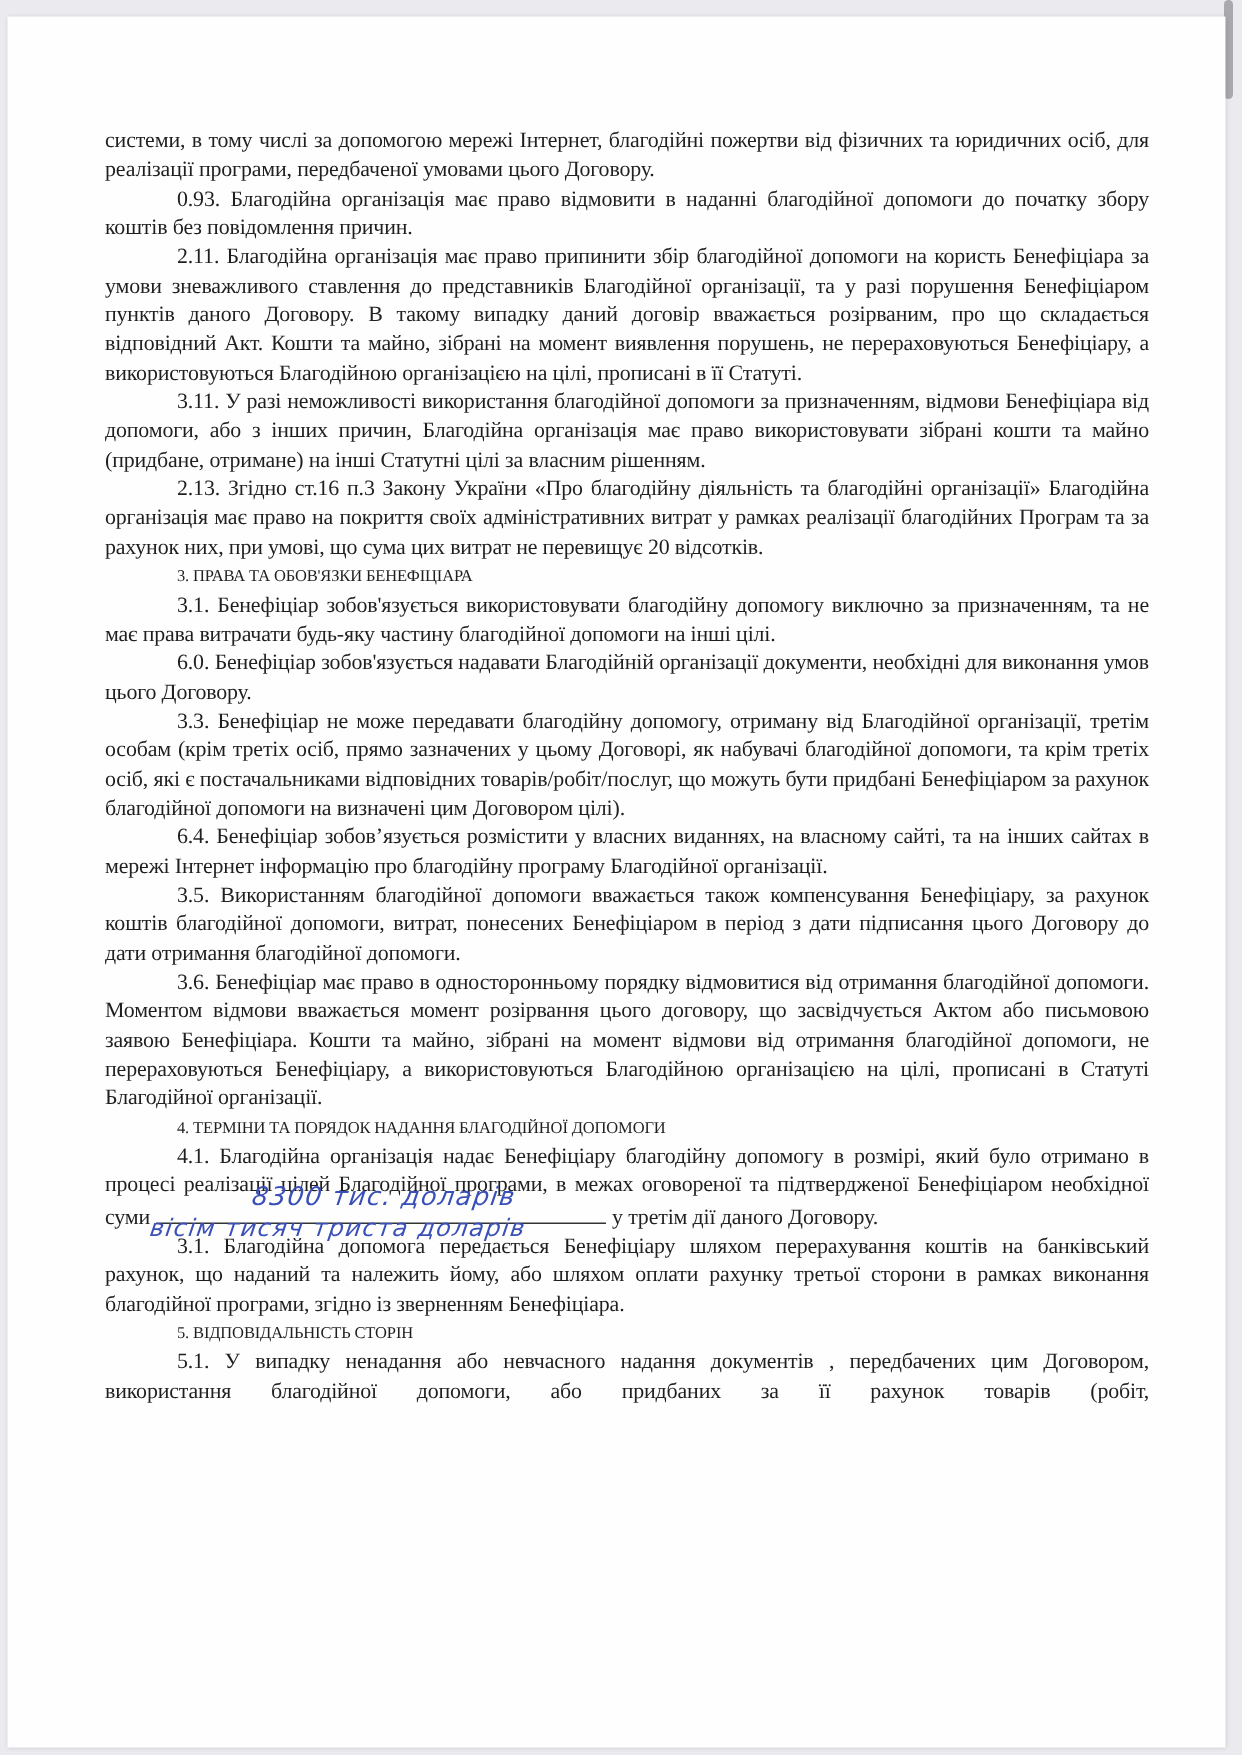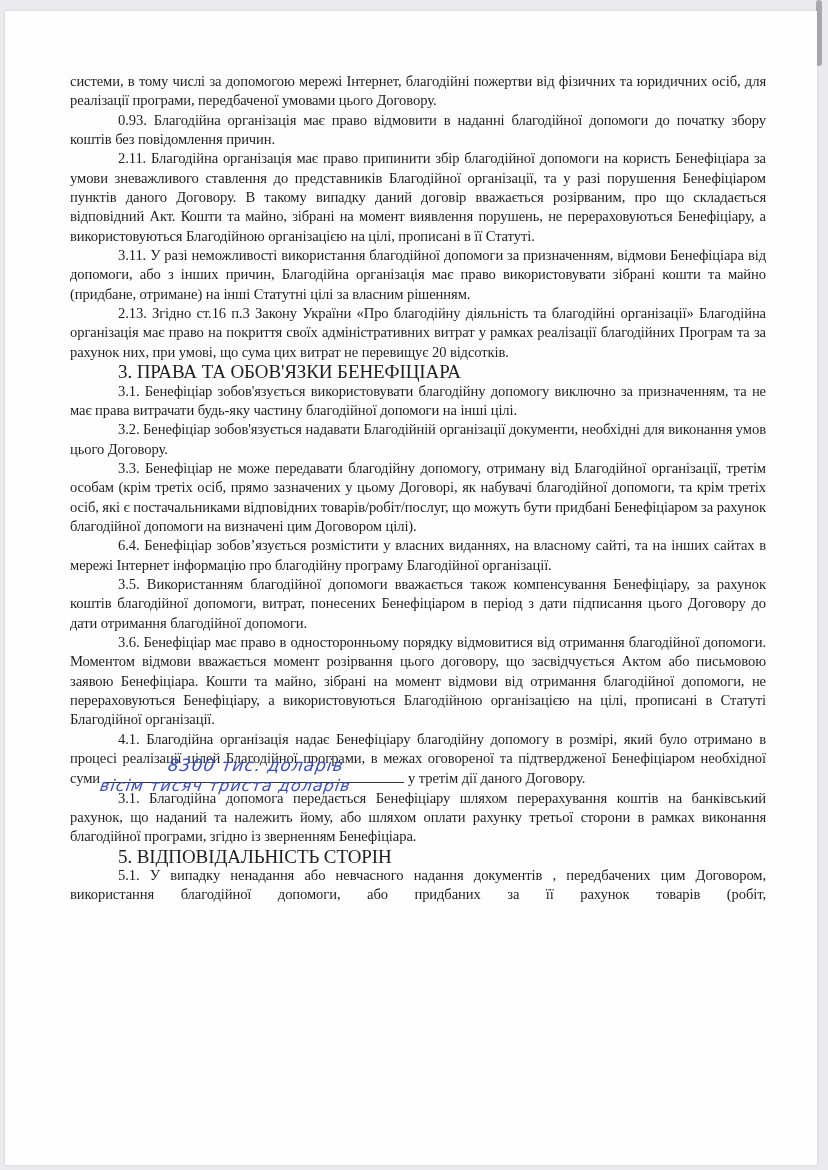--- a/index.html
+++ b/index.html
@@ -13,30 +13,30 @@
     position: absolute; left: 5px; top: 11px;
     width: 812px; height: 1154px;
     background: #fefefe;
     box-shadow: 0 0 3px rgba(0,0,0,0.12);
   }
   .scrollbar {
     position: absolute; left: 816px; top: 0; width: 6px; height: 66px;
     background: #a9a9ad; border-radius: 3px;
   }
   .doc {
-    position: absolute; left: 70px; top: 72px; width: 696px;
+    position: absolute; left: 70px; top: 85px; width: 696px;
     font-size: 14.6px; line-height: 19.35px; color: #1f1f1f;
     letter-spacing: -0.1px;
   }
   .doc p {
     margin: 0; text-align: justify;
     text-indent: 48px;
   }
   .doc p.noindent { text-indent: 0; }
-  .doc p.heading { text-align: left; font-size: 19px; }
+  .doc p.heading { text-align: left; font-size: 11px; }
   .doc p.lastline-just { text-align-last: justify; }
   .blank {
     display: inline-block; position: relative;
     width: 300px; border-bottom: 1px solid #333; height: 14px;
     vertical-align: baseline; margin: 0 4px;
   }
   .hw {
     position: absolute; white-space: nowrap;
     font-family: "DejaVu Sans", sans-serif; font-style: italic;
     color: #3a4fb7; font-size: 17px; letter-spacing: 1px;
@@ -55,24 +55,25 @@
 <div class="doc">
   <p class="noindent">системи, в тому числі за допомогою мережі Інтернет, благодійні пожертви від фізичних та юридичних осіб, для реалізації програми, передбаченої умовами цього Договору.</p>
 
   <p>0.93. Благодійна організація має право відмовити в наданні благодійної допомоги до початку збору коштів без повідомлення причин.</p>
   <p>2.11. Благодійна організація має право припинити збір благодійної допомоги на користь Бенефіціара за умови зневажливого ставлення до представників Благодійної організації, та у разі порушення Бенефіціаром пунктів даного Договору. В такому випадку даний договір вважається розірваним, про що складається відповідний Акт. Кошти та майно, зібрані на момент виявлення порушень, не перераховуються Бенефіціару, а використовуються Благодійною організацією на цілі, прописані в її Статуті.</p>
   <p>3.11. У разі неможливості використання благодійної допомоги за призначенням, відмови Бенефіціара від допомоги, або з інших причин, Благодійна організація має право використовувати зібрані кошти та майно (придбане, отримане) на інші Статутні цілі за власним рішенням.</p>
   <p>2.13. Згідно ст.16 п.3 Закону України «Про благодійну діяльність та благодійні організації» Благодійна організація має право на покриття своїх адміністративних витрат у рамках реалізації благодійних Програм та за рахунок них, при умові, що сума цих витрат не перевищує 20 відсотків.</p>
 
   <p class="heading">3. ПРАВА ТА ОБОВ'ЯЗКИ БЕНЕФІЦІАРА</p>
   <p>3.1. Бенефіціар зобов'язується використовувати благодійну допомогу виключно за призначенням, та не має права витрачати будь-яку частину благодійної допомоги на інші цілі.</p>
-  <p>3.2. Бенефіціар зобов'язується надавати Благодійній організації документи, необхідні для виконання умов цього Договору.</p>
+  <p>6.0. Бенефіціар зобов'язується надавати Благодійній організації документи, необхідні для виконання умов цього Договору.</p>
   <p>3.3.  Бенефіціар не може передавати благодійну допомогу, отриману від Благодійної організації, третім особам (крім третіх осіб, прямо зазначених у цьому Договорі, як набувачі благодійної допомоги, та крім третіх осіб, які є постачальниками відповідних товарів/робіт/послуг, що можуть бути придбані Бенефіціаром за рахунок благодійної допомоги на визначені цим Договором цілі).</p>
   <p>6.4. Бенефіціар зобов’язується розмістити у власних виданнях, на власному сайті, та на інших сайтах в мережі Інтернет інформацію про благодійну програму Благодійної організації.</p>
   <p>3.5. Використанням благодійної допомоги вважається також компенсування Бенефіціару, за рахунок коштів благодійної допомоги, витрат, понесених Бенефіціаром в період з дати підписання цього Договору до дати отримання благодійної допомоги.</p>
   <p>3.6. Бенефіціар має право в односторонньому порядку відмовитися від отримання благодійної допомоги. Моментом відмови вважається момент розірвання цього договору, що засвідчується Актом або письмовою заявою Бенефіціара. Кошти та майно, зібрані на момент відмови від отримання благодійної допомоги, не перераховуються Бенефіціару, а використовуються Благодійною організацією на цілі, прописані в Статуті Благодійної організації.</p>
 
+  <p class="heading">4. ТЕРМІНИ ТА ПОРЯДОК НАДАННЯ БЛАГОДІЙНОЇ ДОПОМОГИ</p>
   <p><span>4.1. Благодійна організація надає Бенефіціару благодійну допомогу в розмірі, який було отримано в процесі реалізації цілей Благодійної програми, в межах оговореної та підтвердженої Бенефіціаром необхідної суми</span><span class="blank"><span class="hw hw1">8300 тис. доларів</span><span class="hw hw2">вісім тисяч триста доларів</span></span><span>у третім дії даного Договору.</span></p>
   <p>3.1. Благодійна допомога передається Бенефіціару шляхом перерахування коштів на банківський рахунок, що наданий та належить йому, або шляхом оплати рахунку третьої сторони в рамках виконання благодійної програми, згідно із зверненням Бенефіціара.</p>
 
   <p class="heading">5. ВІДПОВІДАЛЬНІСТЬ СТОРІН</p>
   <p class="lastline-just">5.1. У випадку ненадання або невчасного надання документів , передбачених цим Договором, використання благодійної допомоги, або придбаних за її рахунок товарів (робіт,</p>
 </div>
 
 </body></html>

